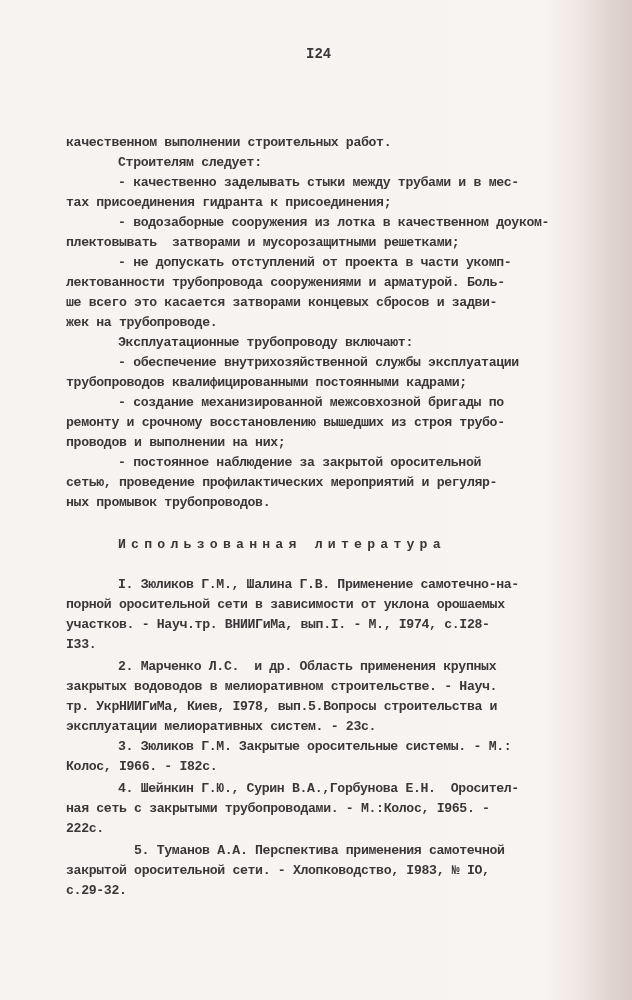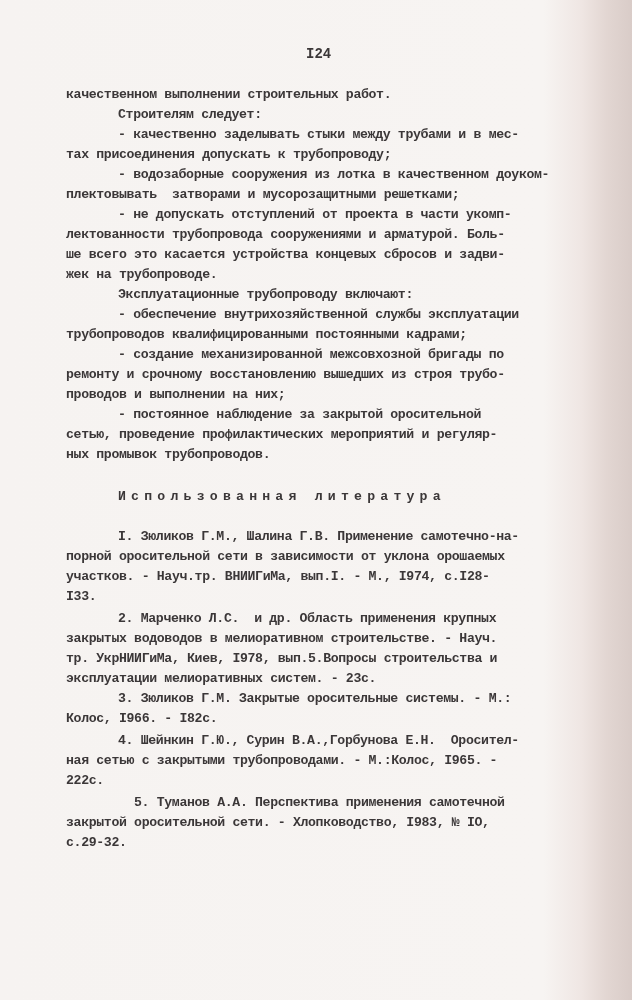--- a/index.html
+++ b/index.html
@@ -29,20 +29,21 @@
       font-size: 13.2px;
       color: #3b3738;
       letter-spacing: -0.35px;
       font-weight: bold;
     }
     .line {
       position: absolute;
       left: 0;
       white-space: pre;
       line-height: 18px;
+      margin-top: 48px;
     }
     .page-number {
       position: absolute;
       left: 306px;
       top: 46px;
       font-family: "Liberation Mono", "DejaVu Sans Mono", monospace;
       font-size: 14px;
       font-weight: bold;
       color: #3b3738;
     }
@@ -53,26 +54,26 @@
 </head>
 <body>
 
 <div class="page">
   <div class="page-number">I24</div>
 
   <div class="text" id="text-block">
     <div class="line" style="left:0px;top:86px">качественном выполнении строительных работ.</div>
     <div class="line" style="left:52px;top:106px">Строителям следует:</div>
     <div class="line" style="left:52px;top:126px">- качественно заделывать стыки между трубами и в мес-</div>
-    <div class="line" style="left:0px;top:146px">тах присоединения допускать к трубопроводу;</div>
+    <div class="line" style="left:0px;top:146px">тах присоединения гидранта к присоединения;</div>
     <div class="line" style="left:52px;top:166px">- водозаборные сооружения из лотка в качественном доуком-</div>
     <div class="line" style="left:0px;top:186px">плектовывать  затворами и мусорозащитными решетками;</div>
     <div class="line" style="left:52px;top:206px">- не допускать отступлений от проекта в части укомп-</div>
     <div class="line" style="left:0px;top:226px">лектованности трубопровода сооружениями и арматурой. Боль-</div>
-    <div class="line" style="left:0px;top:246px">ше всего это касается устройства концевых сбросов и задви-</div>
+    <div class="line" style="left:0px;top:246px">ше всего это касается затворами концевых сбросов и задви-</div>
     <div class="line" style="left:0px;top:266px">жек на трубопроводе.</div>
     <div class="line" style="left:52px;top:286px">Эксплуатационные трубопроводу включают:</div>
     <div class="line" style="left:52px;top:306px">- обеспечение внутрихозяйственной службы эксплуатации</div>
     <div class="line" style="left:0px;top:326px">трубопроводов квалифицированными постоянными кадрами;</div>
     <div class="line" style="left:52px;top:346px">- создание механизированной межсовхозной бригады по</div>
     <div class="line" style="left:0px;top:366px">ремонту и срочному восстановлению вышедших из строя трубо-</div>
     <div class="line" style="left:0px;top:386px">проводов и выполнении на них;</div>
     <div class="line" style="left:52px;top:406px">- постоянное наблюдение за закрытой оросительной</div>
     <div class="line" style="left:0px;top:426px">сетью, проведение профилактических мероприятий и регуляр-</div>
     <div class="line" style="left:0px;top:446px">ных промывок трубопроводов.</div>
@@ -83,19 +84,19 @@
     <div class="line" style="left:0px;top:548px">порной оросительной сети в зависимости от уклона орошаемых</div>
     <div class="line" style="left:0px;top:568px">участков. - Науч.тр. ВНИИГиМа, вып.I. - М., I974, с.I28-</div>
     <div class="line" style="left:0px;top:588px">I33.</div>
     <div class="line" style="left:52px;top:610px">2. Марченко Л.С.  и др. Область применения крупных</div>
     <div class="line" style="left:0px;top:630px">закрытых водоводов в мелиоративном строительстве. - Науч.</div>
     <div class="line" style="left:0px;top:650px">тр. УкрНИИГиМа, Киев, I978, вып.5.Вопросы строительства и</div>
     <div class="line" style="left:0px;top:670px">эксплуатации мелиоративных систем. - 23с.</div>
     <div class="line" style="left:52px;top:690px">3. Зюликов Г.М. Закрытые оросительные системы. - М.:</div>
     <div class="line" style="left:0px;top:710px">Колос, I966. - I82с.</div>
     <div class="line" style="left:52px;top:732px">4. Шейнкин Г.Ю., Сурин В.А.,Горбунова Е.Н.  Оросител-</div>
-    <div class="line" style="left:0px;top:752px">ная сетью с закрытыми трубопроводами. - М.:Колос, I965. -</div>
+    <div class="line" style="left:0px;top:752px">ная сеть с закрытыми трубопроводами. - М.:Колос, I965. -</div>
     <div class="line" style="left:0px;top:772px">222с.</div>
     <div class="line" style="left:68px;top:794px">5. Туманов А.А. Перспектива применения самотечной</div>
     <div class="line" style="left:0px;top:814px">закрытой оросительной сети. - Хлопководство, I983, № IO,</div>
     <div class="line" style="left:0px;top:834px">с.29-32.</div>
   </div>
 </div>
 
 </body></html>

